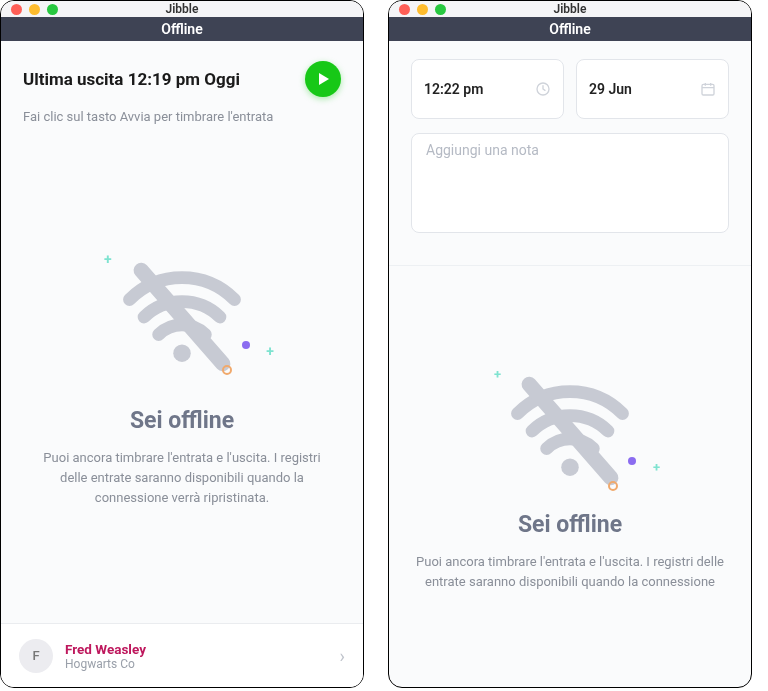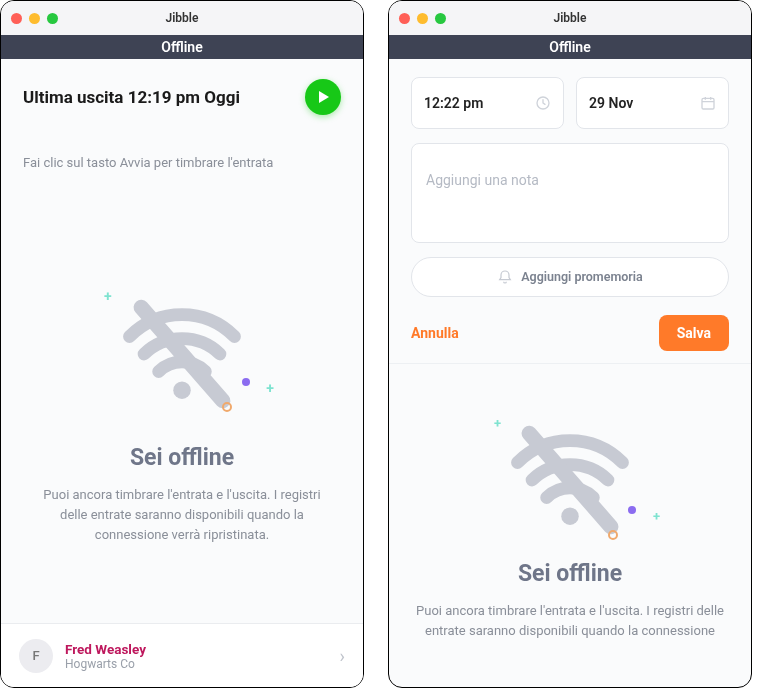--- a/index.html
+++ b/index.html
@@ -9,21 +9,21 @@
     height: 688px;
     border: 1px solid #000;
     border-radius: 14px;
     overflow: hidden;
     display: flex;
     flex-direction: column;
     background: #fafbfc;
     position: relative;
   }
   .titlebar {
-    height: 34px;
+    height: 16px;
     background: #f5f5f7;
     display: flex;
     align-items: center;
     padding: 0 10px;
     position: relative;
     flex-shrink: 0;
   }
   .traffic { display: flex; gap: 7px; }
   .dot { width: 11px; height: 11px; border-radius: 50%; }
   .dot.red { background: #ff5f57; }
@@ -31,21 +31,21 @@
   .dot.green { background: #28c840; }
   .title-center {
     position: absolute; left: 0; right: 0; text-align: center;
     font-size: 12px; font-weight: 600; color: #333; pointer-events: none;
   }
   .statusbar {
     background: #3e4354; height: 24px; display: flex; align-items: center; justify-content: center;
     flex-shrink: 0;
   }
   .statusbar span { color: #fff; font-size: 14px; font-weight: 600; }
-  .content { padding: 20px 22px 0 22px; flex: 1; display: flex; flex-direction: column; gap: 28px; }
+  .content { padding: 20px 22px 0 22px; flex: 1; display: flex; flex-direction: column; }
   .headline-row { display: flex; align-items: center; justify-content: space-between; margin-bottom: 12px; }
   .headline { font-size: 17px; font-weight: 700; color: #1a1a1a; }
   .play-btn {
     width: 36px; height: 36px; border-radius: 50%; background: #17c817;
     display: flex; align-items: center; justify-content: center; cursor: pointer;
     box-shadow: 0 2px 6px rgba(23,200,23,.35);
   }
   .sublabel { color: #8a8f99; font-size: 13px; margin-bottom: 18px; }
   .offline-zone {
     flex: 1; display: flex; flex-direction: column; align-items: center; justify-content: center;
@@ -72,29 +72,29 @@
   }
   .userblock { flex: 1; }
   .username { font-size: 13.5px; font-weight: 700; color: #be185d; }
   .company { font-size: 12px; color: #9aa0aa; }
   .chev { color: #c0c4cc; font-size: 18px; }
 
   
   .form-area { padding: 18px 22px 0 22px; }
   .row-inputs { display: flex; gap: 12px; margin-bottom: 14px; }
   .field {
-    flex: 1; border: 1px solid #e2e5ea; border-radius: 8px; height: 52px;
+    flex: 1; border: 1px solid #e2e5ea; border-radius: 8px; height: 60px;
     display: flex; align-items: center; padding: 0 12px; background: #fff;
     justify-content: space-between;
   }
   .field-val { font-size: 14px; font-weight: 600; color: #222; }
   .field-icon { color: #cfd3da; }
   .textarea {
     border: 1px solid #e2e5ea; border-radius: 8px; background: #fff;
-    height: 100px; padding: 28px 14px; color: #b5bac4; font-size: 14px;
+    height: 100px; padding: 8px 14px; color: #b5bac4; font-size: 14px;
     margin-bottom: 14px;
   }
   .chips-row { display: flex; gap: 10px; margin-bottom: 18px; }
   .chip {
     flex: 1; border: 1px solid #e2e5ea; border-radius: 999px; height: 40px;
     display: flex; align-items: center; justify-content: center; gap: 8px;
     background: #fff; color: #7b828f; font-size: 12.5px; font-weight: 600;
     padding: 0 8px; text-align: center; line-height: 1.1;
   }
   .chip-icon { color: #c6cad2; flex-shrink: 0; }
@@ -183,41 +183,31 @@
     <div class="form-area">
       <div class="row-inputs">
         <div class="field">
           <span class="field-val">12:22 pm</span>
           <svg class="field-icon" width="16" height="16" viewBox="0 0 24 24">
               <circle cx="12" cy="12" r="9" fill="none" stroke="currentColor" stroke-width="2"></circle>
               <path d="M12 7v5l3 2" fill="none" stroke="currentColor" stroke-width="2" stroke-linecap="round"></path>
             </svg>
         </div>
         <div class="field">
-          <span class="field-val">29 Nov</span>
+          <span class="field-val">29 Jun</span>
           <svg class="field-icon" width="16" height="16" viewBox="0 0 24 24">
               <rect x="3" y="5" width="18" height="16" rx="2" fill="none" stroke="currentColor" stroke-width="2"></rect>
               <path d="M3 10h18M8 3v4M16 3v4" fill="none" stroke="currentColor" stroke-width="2"></path>
             </svg>
         </div>
       </div>
       <div class="textarea">
         <span>Aggiungi una nota</span>
       </div>
       <div class="chips-row">
-        <div class="chip">
-          <svg class="chip-icon" width="16" height="16" viewBox="0 0 24 24">
-              <path d="M12 3a6 6 0 00-6 6v4l-2 3h16l-2-3V9a6 6 0 00-6-6zM10 19a2 2 0 104 0" fill="none" stroke="currentColor" stroke-width="1.8"></path>
-            </svg>
-          <span>Aggiungi promemoria</span>
-        </div>
-      </div>
-      <div class="actions-row">
-        <div class="link-cancel">Annulla</div>
-        <div class="btn-save">Salva</div>
       </div>
     </div>
     <div class="sep"></div>
 
     <div class="offline-zone compact">
       <div class="wifi-wrap" style="margin-bottom:20px">
         <span class="deco plus" style="top:-4px;left:-6px;font-size:13px">+</span>
         <span class="deco plus" style="bottom:16px;right:-20px;font-size:13px">+</span>
         <span class="deco dot-p" style="bottom:26px;right:4px"></span>
         <span class="deco ring" style="bottom:0;right:22px"></span>

